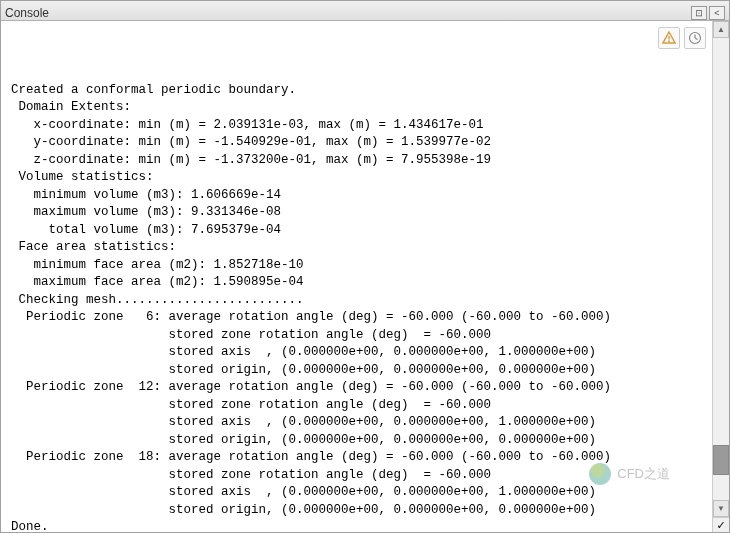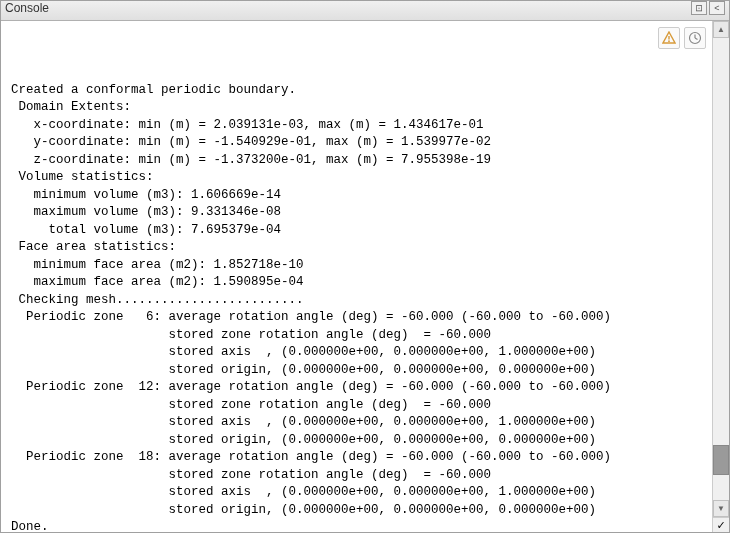--- a/index.html
+++ b/index.html
@@ -21,21 +21,21 @@
       border: 1px solid #a0a0a0;
       background: #fff;
       display: flex;
       flex-direction: column;
     }
     .titlebar {
       background: linear-gradient(#f0f0f0, #e0e0e0);
       border-bottom: 1px solid #b0b0b0;
       height: 20px;
       display: flex;
-      align-items: flex-start;
+      align-items: flex-end;
       padding: 0 4px;
       font-size: 12px;
       color: #333;
       position: relative;
     }
     .titlebar-title {
       flex: 1;
       font-weight: normal;
     }
     .titlebar-controls {
@@ -221,13 +221,17 @@
     <div class="scrollbar">
       <div class="scroll-arrow">▲</div>
       <div class="scroll-track">
         <div class="scroll-thumb" id="scroll-thumb" style="top: 88%; height: 30px;"></div>
       </div>
       <div class="scroll-arrow">▼</div>
       <div class="scroll-check">✓</div>
     </div>
   </div>
 
+  <div class="watermark">
+    <div class="wm-logo"></div>
+    <div class="wm-text">CFD之道</div>
+  </div>
 </div>
 
 </body></html>

